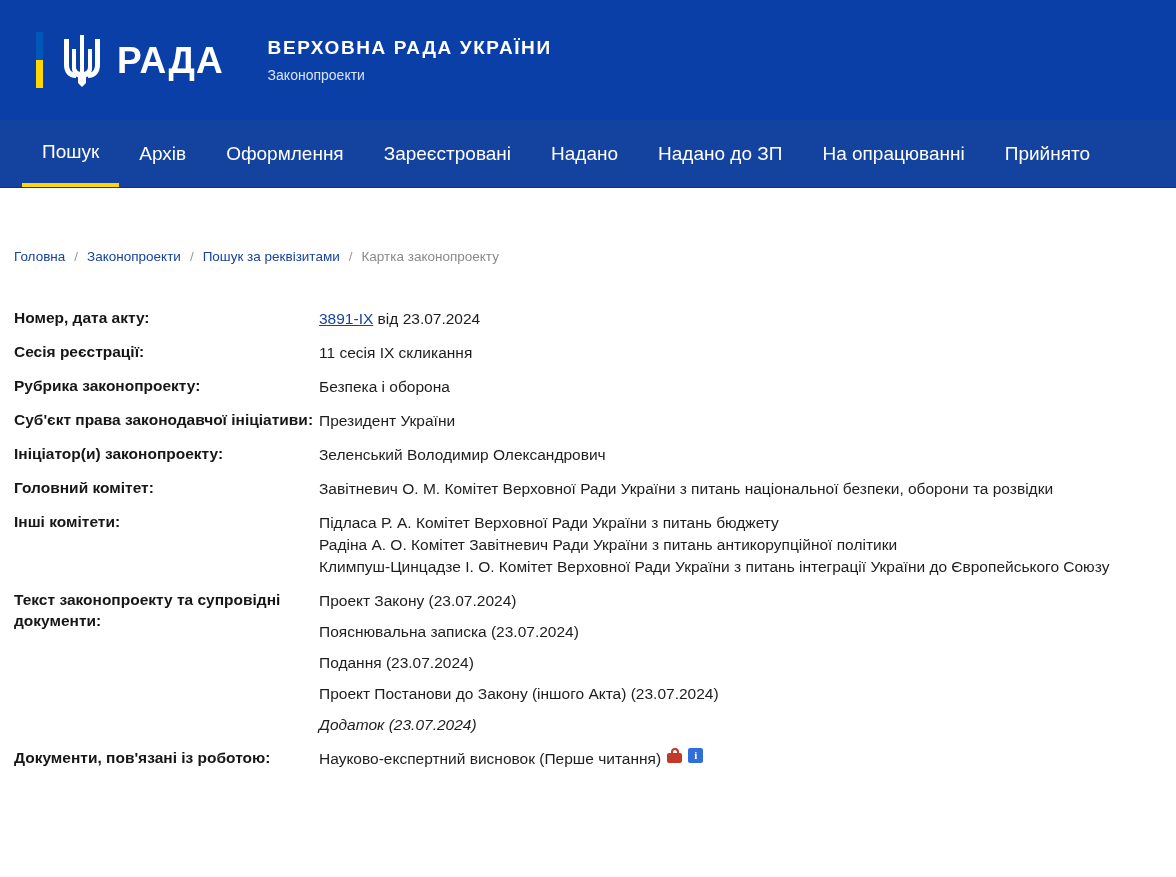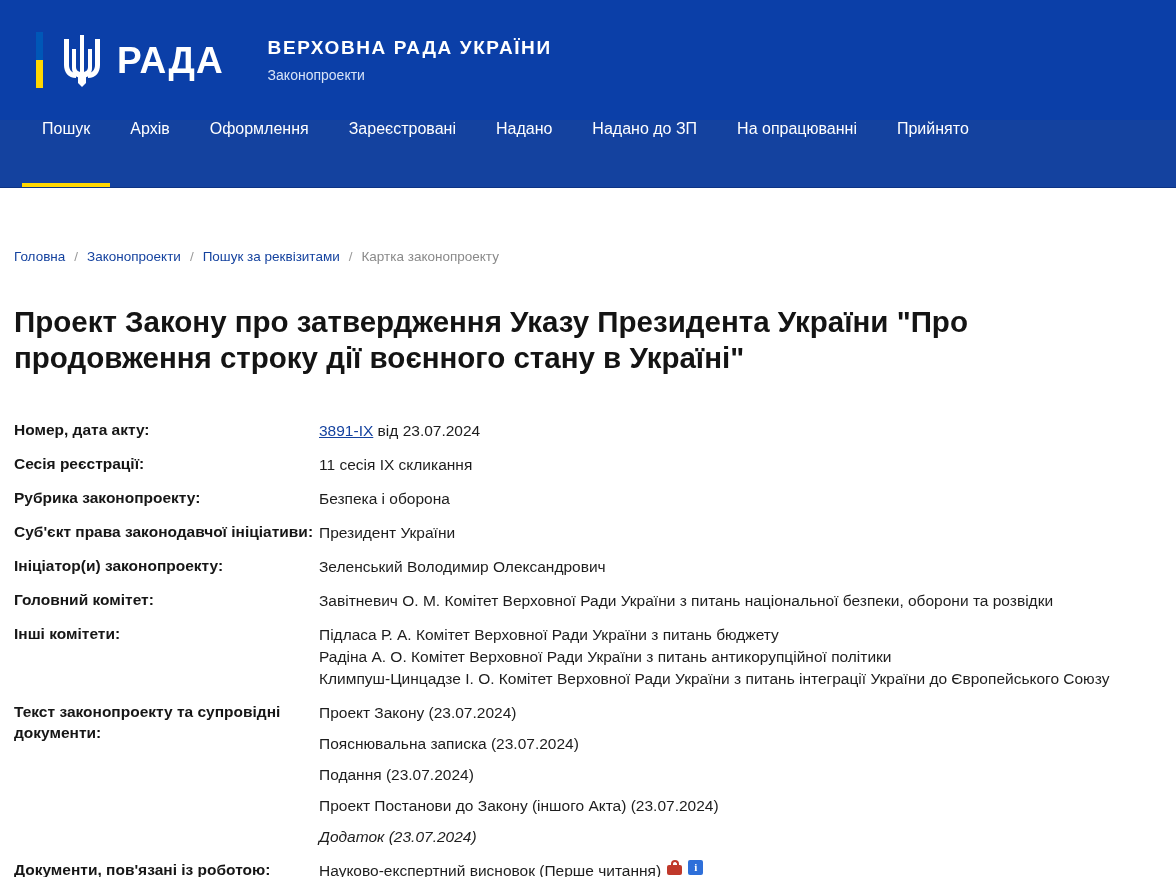--- a/index.html
+++ b/index.html
@@ -65,23 +65,24 @@
   .nav {
     background: #14429f;
     height: 68px;
     display: flex;
     align-items: stretch;
     padding-left: 22px;
     border-bottom: 1px solid #0d3384;
   }
   .nav-item {
     display: flex;
+    align-items: center;
     padding: 0 20px;
     color: #ffffff;
-    font-size: 16px;
+    font-size: 19px;
     text-decoration: none;
     white-space: nowrap;
     cursor: pointer;
   }
   .nav-item.active {
     border-bottom: 4px solid #ffd700;
     color: #ffffff;
   }
 
   
@@ -243,21 +244,20 @@
   <span class="sep">/</span>
   <a>Законопроекти</a>
   <span class="sep">/</span>
   <a>Пошук за реквізитами</a>
   <span class="sep">/</span>
   <span class="current">Картка законопроекту</span>
 </div>
 
 <div class="wrap">
 
-  <h1 class="doc-title">Проект Закону про затвердження Указу Президента України "Про продовження строку дії воєнного стану в Україні"</h1>
 
   <table class="meta">
     <tbody>
       <tr class="row-tight">
         <td class="lbl">Номер, дата акту:</td>
         <td class="val">
           <a class="link">3891-IX</a>
           <span>від 23.07.2024</span>
         </td>
       </tr>
@@ -278,21 +278,21 @@
         <td class="val">Зеленський Володимир Олександрович</td>
       </tr>
       <tr class="row-tight">
         <td class="lbl">Головний комітет:</td>
         <td class="val">Завітневич О. М. Комітет Верховної Ради України з питань національної безпеки, оборони та розвідки</td>
       </tr>
       <tr>
         <td class="lbl">Інші комітети:</td>
         <td class="val">
           <span class="val-line">Підласа Р. А. Комітет Верховної Ради України з питань бюджету</span>
-          <span class="val-line">Радіна А. О. Комітет Верховної Ради України з питань антикорупційної політики</span>
+          <span class="val-line">Радіна А. О. Комітет Завітневич Ради України з питань антикорупційної політики</span>
           <span class="val-line">Климпуш-Цинцадзе І. О. Комітет Верховної Ради України з питань інтеграції України до Європейського Союзу</span>
         </td>
       </tr>
       <tr>
         <td class="lbl">Текст законопроекту та супровідні документи:</td>
         <td class="val docs-list">
           <span class="val-line">Проект Закону (23.07.2024)</span>
           <span class="val-line">Пояснювальна записка (23.07.2024)</span>
           <span class="val-line">Подання (23.07.2024)</span>
           <span class="val-line">Проект Постанови до Закону (іншого Акта) (23.07.2024)</span>

